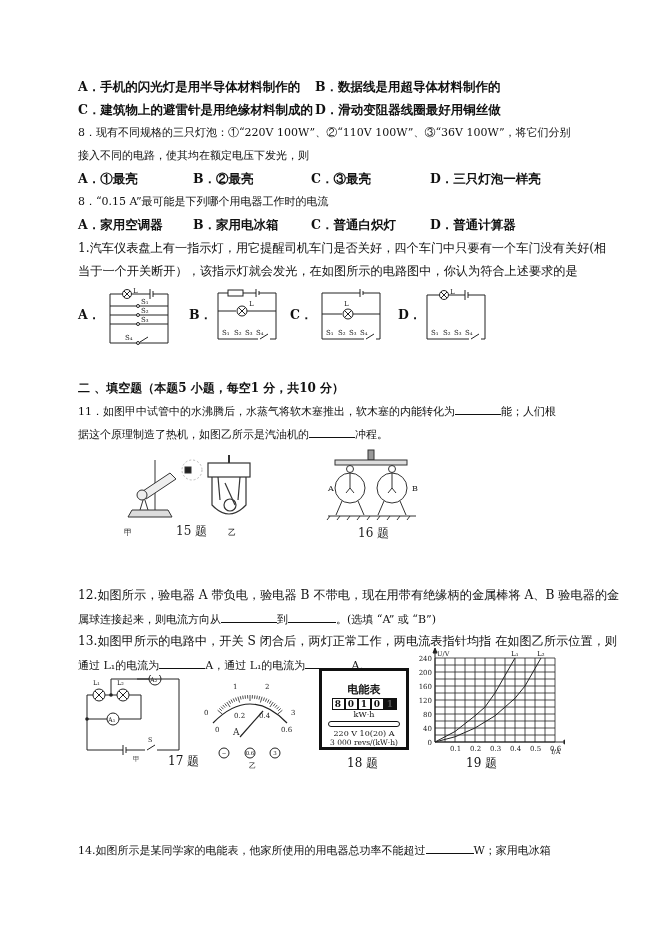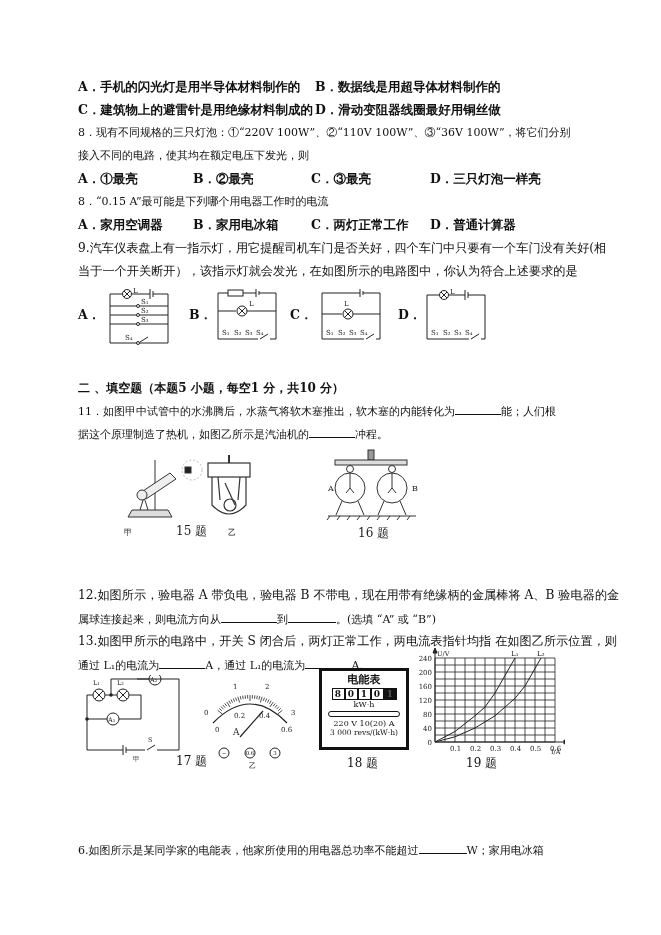--- a/index.html
+++ b/index.html
@@ -24,24 +24,24 @@
 <div class="line" style="top:125px">8．现有不同规格的三只灯泡：①“220V 100W”、②“110V 100W”、③“36V 100W”，将它们分别</div>
 <div class="line" style="top:148px">接入不同的电路，使其均在额定电压下发光，则</div>
 <div class="opt" style="left:78px;top:171px">A．①最亮</div>
 <div class="opt" style="left:193px;top:171px">B．②最亮</div>
 <div class="opt" style="left:311px;top:171px">C．③最亮</div>
 <div class="opt" style="left:430px;top:171px">D．三只灯泡一样亮</div>
 
 <div class="line" style="top:194px">8．“0.15 A”最可能是下列哪个用电器工作时的电流</div>
 <div class="opt" style="left:78px;top:217px">A．家用空调器</div>
 <div class="opt" style="left:193px;top:217px">B．家用电冰箱</div>
-<div class="opt" style="left:311px;top:217px">C．两灯正常工作</div>
+<div class="opt" style="left:311px;top:217px">C．普通白炽灯</div>
 <div class="opt" style="left:430px;top:217px">D．普通计算器</div>
 
-<div class="line" style="top:240px;font-size:12.2px">9.汽车仪表盘上有一指示灯，用它提醒司机车门是否关好，四个车门中只要有一个车门没有关好(相</div>
+<div class="line" style="top:240px;font-size:12.2px">1.汽车仪表盘上有一指示灯，用它提醒司机车门是否关好，四个车门中只要有一个车门没有关好(相</div>
 <div class="line" style="top:263px;font-size:12.2px">当于一个开关断开），该指示灯就会发光，在如图所示的电路图中，你认为符合上述要求的是</div>
 
 <div class="opt" style="left:78px;top:307px">A．</div>
 <svg class="fig" style="left:108px;top:288px" width="62" height="58">
   <g stroke="#222" fill="none" stroke-width="1">
     <polyline points="2,6 14,6"></polyline>
       <circle cx="19" cy="6" r="4.5"></circle>
       <line x1="16" y1="3" x2="22" y2="9"></line>
       <line x1="22" y1="3" x2="16" y2="9"></line>
     <polyline points="24,6 42,6"></polyline>
@@ -311,24 +311,24 @@
       <circle cx="165" cy="78" r="5"></circle>
       <circle cx="190" cy="78" r="5"></circle>
     </g>
   <g font-size="5.5" fill="#222" text-anchor="middle">
     <text x="139" y="80">−</text>
     <text x="165" y="80">0.6</text>
     <text x="190" y="80">3</text>
   </g>
   <text x="164" y="93" font-size="7" fill="#222">乙</text>
 </svg>
-<div class="cap" style="left:176px;top:753px">17 题</div>
+<div class="cap" style="left:168px;top:753px">17 题</div>
 
 <div class="fig" style="left:319px;top:668px;width:90px;height:82px;border:3px solid #111;box-sizing:border-box;background:#fff;font-family:'DejaVu Serif',serif;text-align:center;">
-  <div style="font-size:11px;font-weight:bold;margin-top:1px">电能表</div>
+  <div style="font-size:11px;font-weight:bold;margin-top:11px">电能表</div>
   <div style="display:flex;justify-content:center;margin-top:1px">
     <span style="border:1px solid #111;width:11px;font-size:9px;font-weight:bold">8</span>
     <span style="border:1px solid #111;width:11px;font-size:9px;font-weight:bold">0</span>
     <span style="border:1px solid #111;width:11px;font-size:9px;font-weight:bold">1</span>
     <span style="border:1px solid #111;width:11px;font-size:9px;font-weight:bold">0</span>
     <span style="border:1px solid #111;width:11px;font-size:9px;font-weight:bold;background:#111;color:#555">1</span>
   </div>
   <div style="font-size:8px;font-weight:normal">kW·h</div>
   <div style="margin:2px 6px;height:4px;border:1px solid #111;border-radius:3px"></div>
   <div style="font-size:8px">220 V  10(20) A</div>
@@ -393,14 +393,14 @@
   <g id="chart-serieslabels" font-size="7" fill="#222">
       <text x="96.00000000000001" y="8">L₁</text>
       <text x="122.00000000000001" y="8">L₂</text>
     </g>
   <text x="22" y="8" font-size="6.5" fill="#222">U/V</text>
   <text x="136" y="106" font-size="6.5" fill="#222">I/A</text>
 </svg>
 <div class="cap" style="left:466px;top:755px">19 题</div>
 
 <div class="line" style="top:841px">
-  <span>6.如图所示是某同学家的电能表，他家所使用的用电器总功率不能超过</span><span class="blank" style="width:48px"></span><span>W；家用电冰箱</span>
+  <span>14.如图所示是某同学家的电能表，他家所使用的用电器总功率不能超过</span><span class="blank" style="width:48px"></span><span>W；家用电冰箱</span>
 </div>
 
 </body></html>

